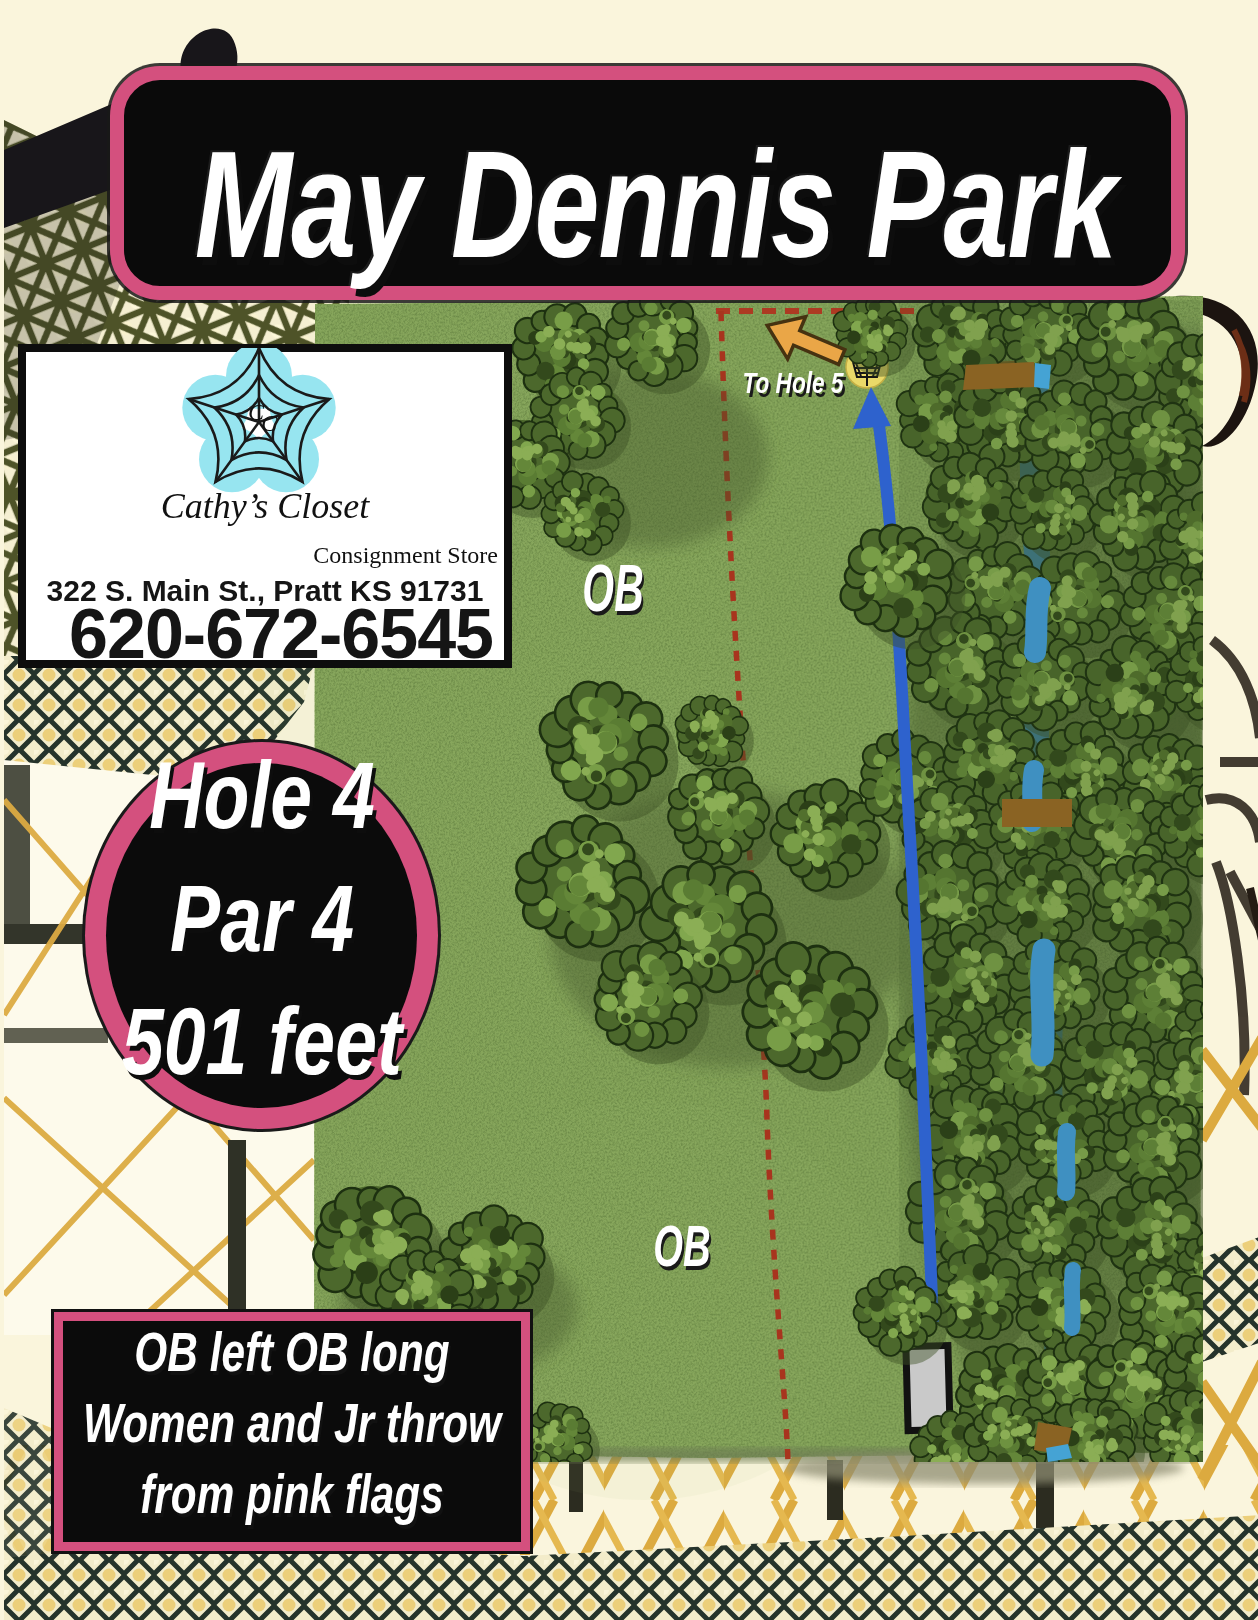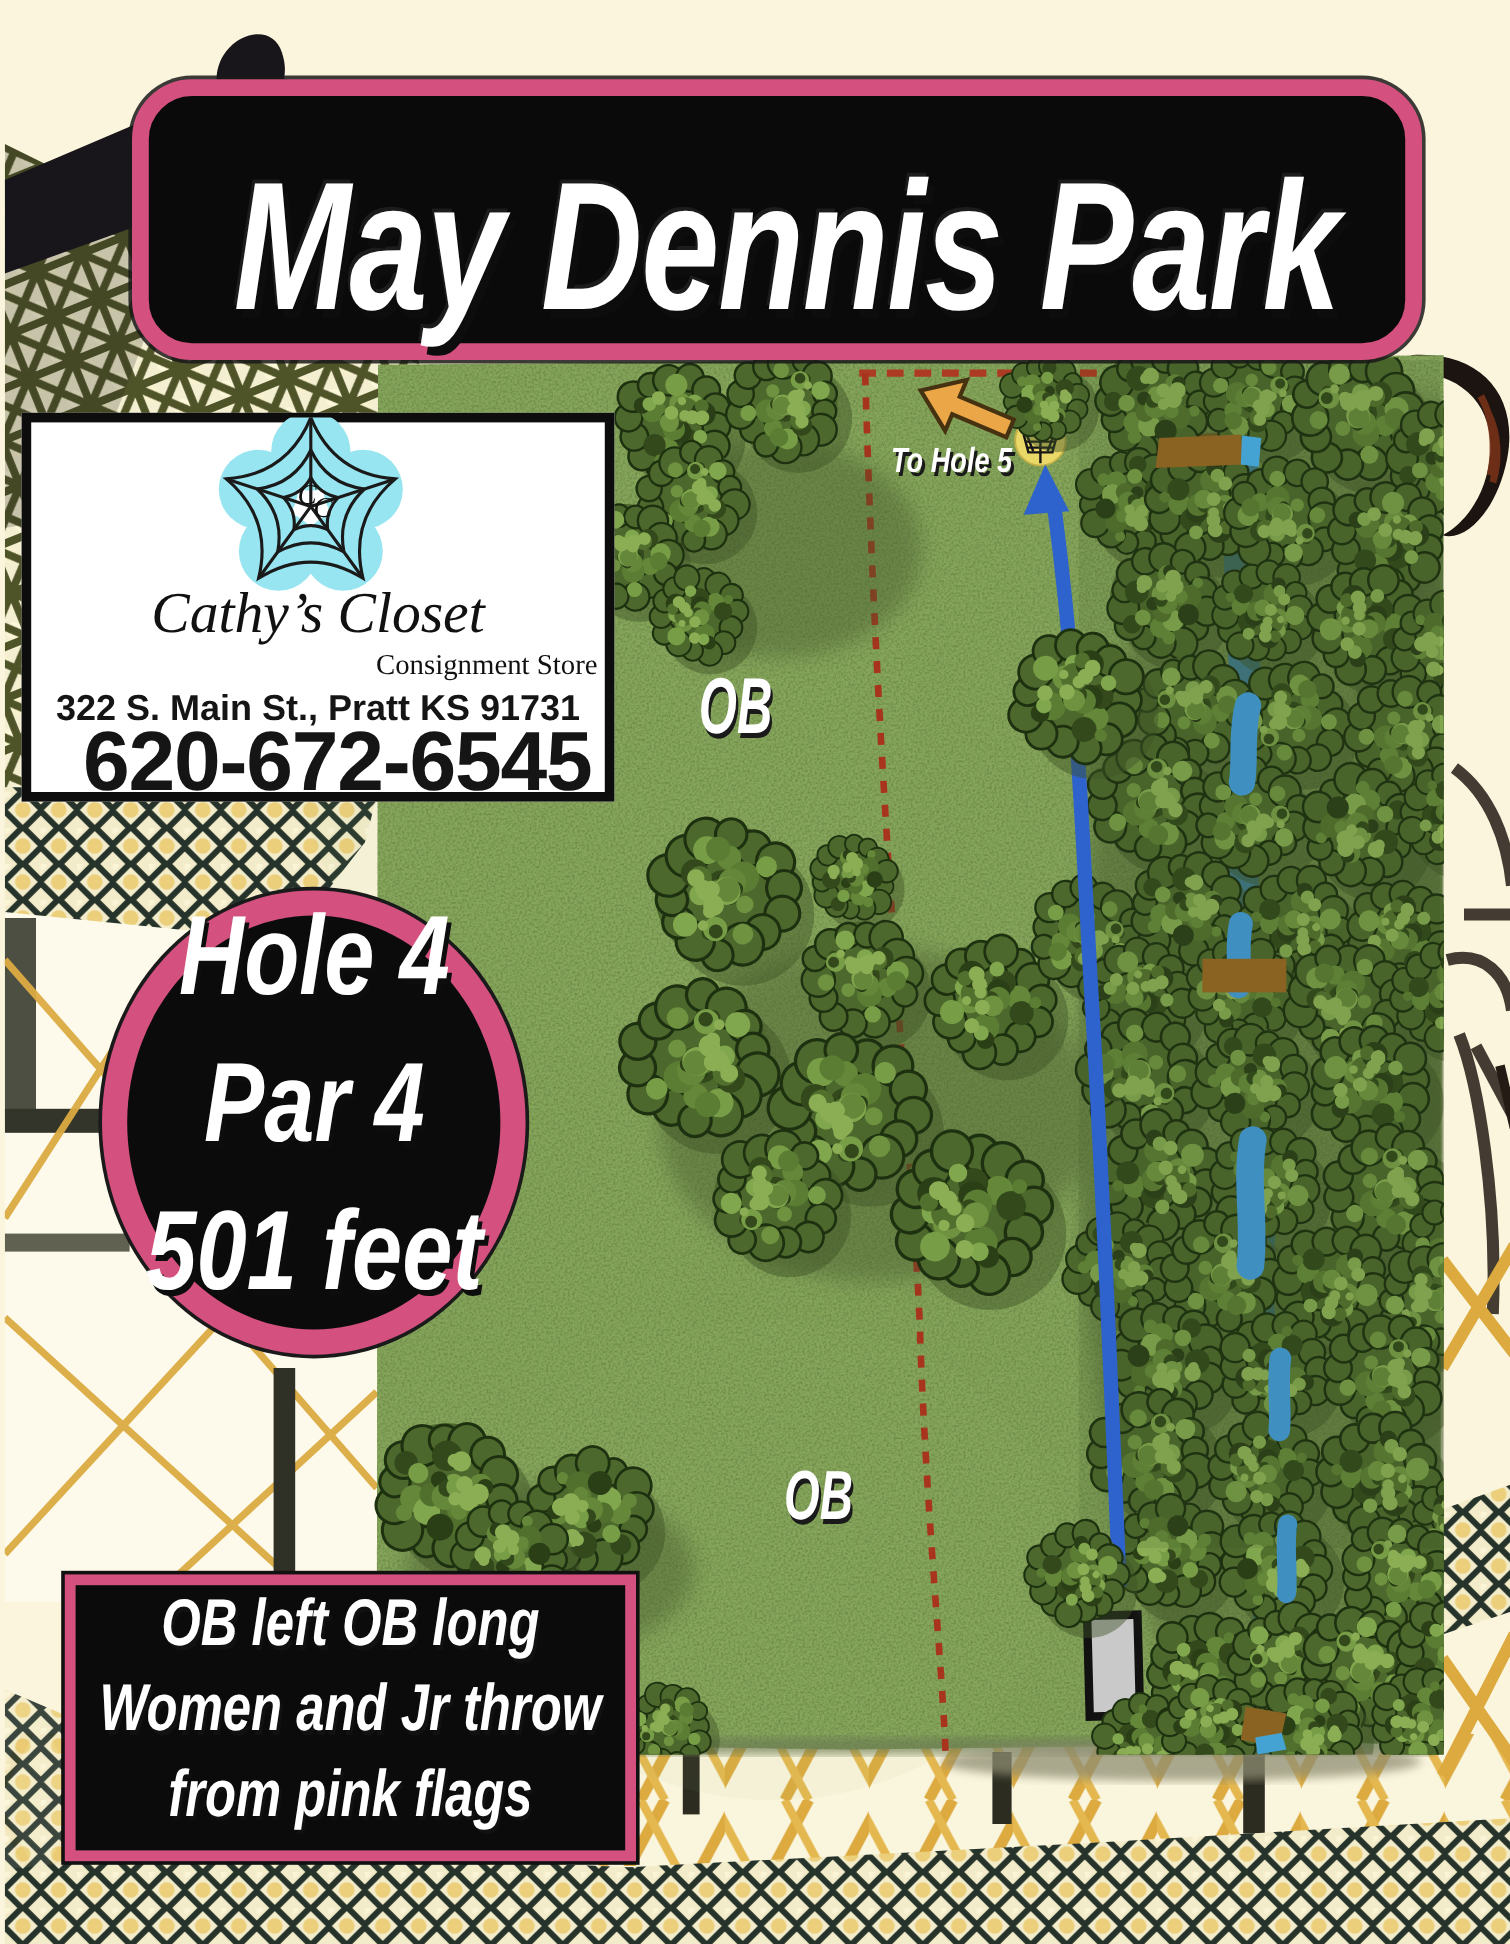--- a/index.html
+++ b/index.html
@@ -680,21 +680,21 @@
 <g stroke="#1a1a1a" stroke-width="2.6" fill="none">
 <path d="M95.0 0.0 Q114.4 47.4 165.4 51.1 Q126.3 84.2 138.5 133.9 Q95.0 106.9 51.5 133.9 Q63.7 84.2 24.6 51.1 Q75.6 47.4 95.0 0.0 Z"></path>
 <path d="M95.0 27.0 Q108.4 55.5 139.7 59.5 Q116.7 81.0 122.6 112.0 Q95.0 96.8 67.4 112.0 Q73.3 81.0 50.3 59.5 Q81.6 55.5 95.0 27.0 Z"></path>
 <path d="M95.0 50.0 Q102.4 63.8 117.8 66.6 Q107.0 77.9 109.1 93.4 Q95.0 86.6 80.9 93.4 Q83.0 77.9 72.2 66.6 Q87.6 63.8 95.0 50.0 Z"></path>
 <path d="M95 74 L95.0 0.0 M95 74 L165.4 51.1 M95 74 L138.5 133.9 M95 74 L51.5 133.9 M95 74 L24.6 51.1"></path>
 </g>
 <text x="84" y="72" font-family="Liberation Serif" font-style="italic" font-size="24" fill="#111">C</text>
 <text x="97" y="83" font-family="Liberation Serif" font-style="italic" font-size="24" fill="#111">C</text>
 </svg>
 
-<div class="abs" style="left:18px;top:488px;width:494px;text-align:center;font-family:'Liberation Serif',serif;font-style:italic;font-size:48px;color:#111;line-height:1;">Cathy’s Closet</div>
+<div class="abs" style="left:18px;top:488px;width:494px;text-align:center;font-family:'Liberation Serif',serif;font-style:italic;font-size:36px;color:#111;line-height:1;">Cathy’s Closet</div>
 
 <div class="abs" style="left:18px;top:543px;width:480px;text-align:right;font-family:'Liberation Serif',serif;font-size:24px;color:#111;line-height:1;">Consignment Store</div>
 
 <div class="abs" style="left:18px;top:576px;width:494px;text-align:center;font-family:'Liberation Sans',sans-serif;font-weight:bold;font-size:30px;color:#151515;line-height:1;">322 S. Main St., Pratt KS 91731</div>
 
 <div class="abs" style="left:18px;top:599px;width:475px;text-align:right;font-family:'Liberation Sans',sans-serif;font-weight:bold;font-size:70px;color:#151515;line-height:1;letter-spacing:-1px;">620-672-6545</div>
 
 <div class="abs" style="left:106px;top:763px;width:311px;height:345px;background:#0b0b0b;border-radius:50%;box-shadow:0 0 0 21px #d4507e,0 0 0 24px #1a1a1a;"></div>
 
 <div class="abs script" style="left:57px;top:734px;width:410px;text-align:center;font-size:94px;line-height:123px;transform:scale(0.80,1);text-shadow:4px 5px 0 #0d0d0d;">Hole 4<br>Par 4<br>501 feet</div>

